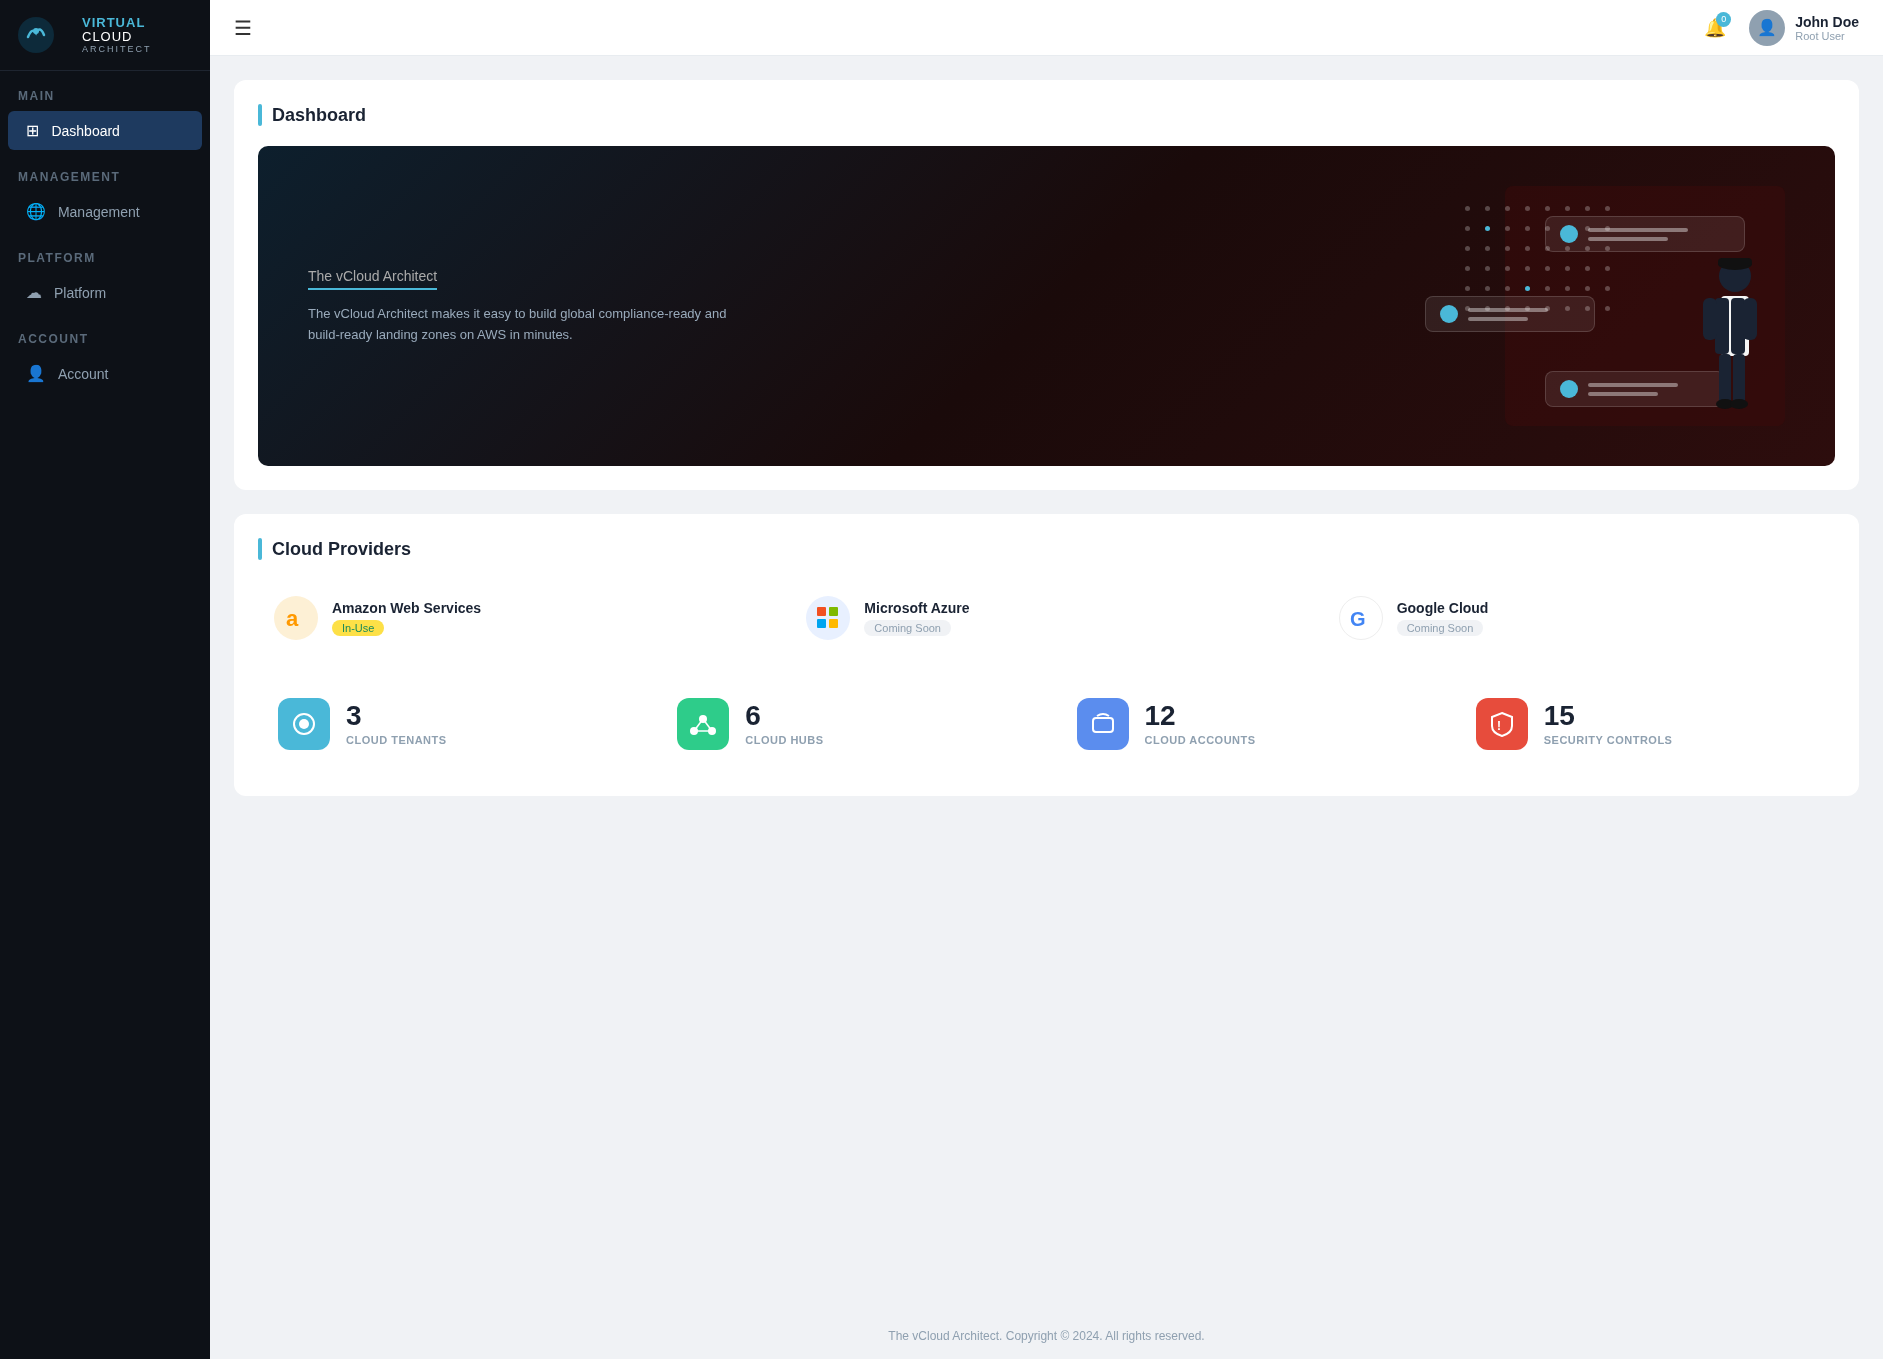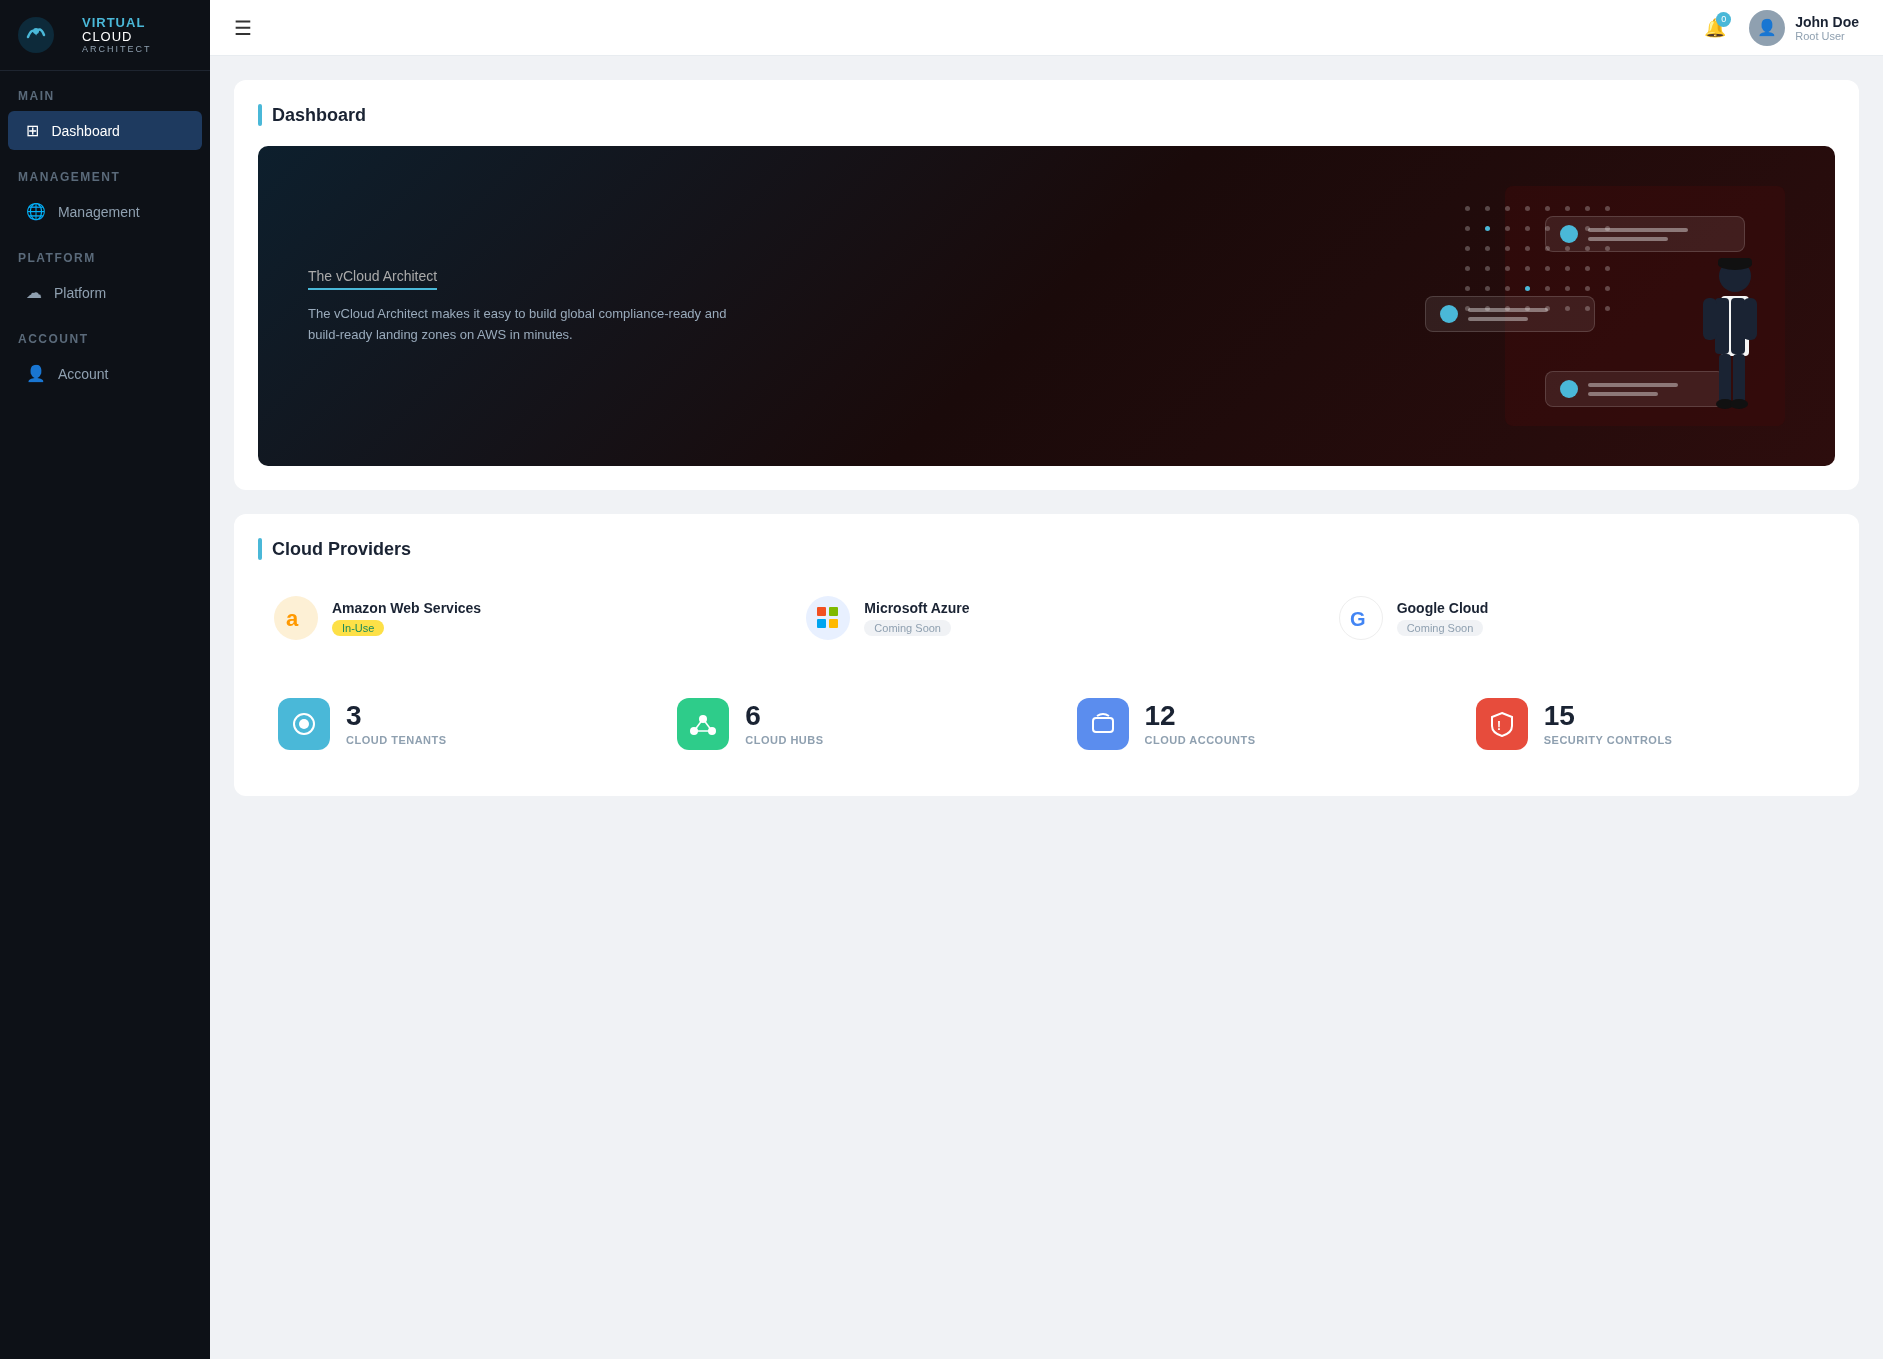--- a/index.html
+++ b/index.html
@@ -633,14 +633,17 @@
             <div class="stat-number">15</div>
             <div class="stat-label">SECURITY CONTROLS</div>
           </div>
         </div>
 
       </div>
     </div>
 
   </main>
 
+  <footer class="footer">
+    <span>The vCloud Architect. Copyright © 2024. All rights reserved.</span>
+  </footer>
 
 </div>
 
 </body></html>

